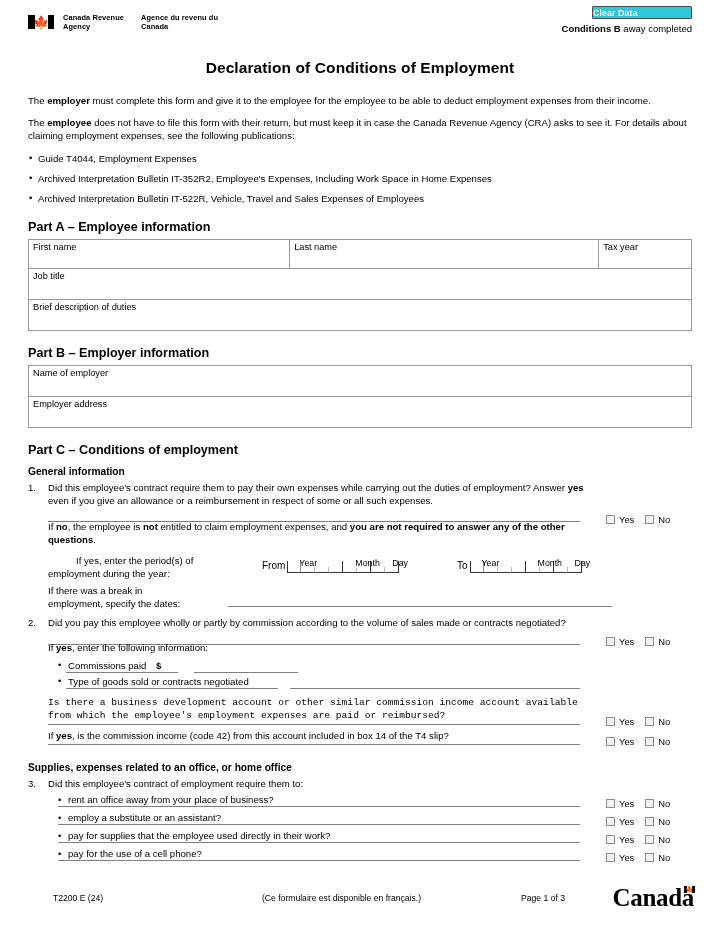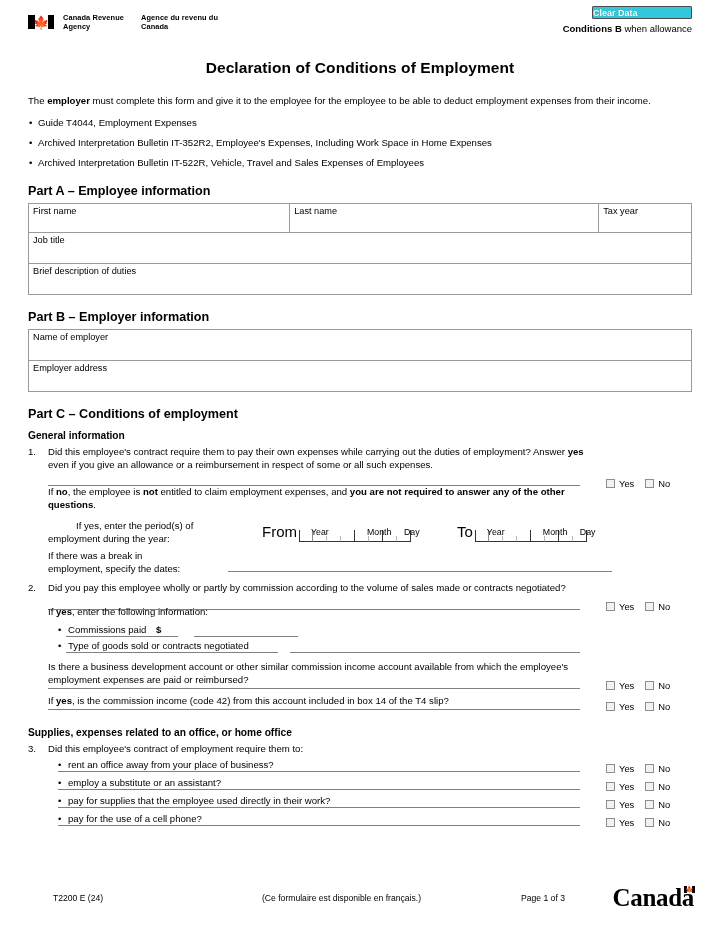--- a/index.html
+++ b/index.html
@@ -213,21 +213,21 @@
   }
   .cb-label { margin-right: 11px; }
 
   
   .date-group {
     position: absolute;
     display: flex;
     align-items: flex-end;
   }
   .date-prefix {
-    font-size: 15px;
+    font-size: 10px;
     margin-right: 2px;
     padding-bottom: 2px;
     padding-left: 34px;
   }
   .comb {
     display: flex;
     align-items: flex-end;
     height: 15px;
     position: relative;
   }
@@ -339,28 +339,29 @@
         <span class="bar r"></span>
         <span class="leaf">🍁</span>
       </span>
       <span class="logo-text en">Canada Revenue Agency</span>
       <span class="logo-text fr">Agence du revenu du Canada</span>
     </div>
 
     <div class="clear-data-btn">Clear Data</div>
 
     <div class="protected-b">
-      <b>Conditions B</b><span> when allowance</span>
+      <b>Conditions B</b><span> away completed</span>
     </div>
   </div>
 
   <div class="form-title">Declaration of Conditions of Employment</div>
 
   <div class="intro">
     <p><span>The </span><b>employer</b><span> must complete this form and give it to the employee for the employee to be able to deduct employment expenses from their income.</span></p>
+    <p><span>The </span><b>employee</b><span> does not have to file this form with their return, but must keep it in case the Canada Revenue Agency (CRA) asks to see it. For details about claiming employment expenses, see the following publications:</span></p>
     <div class="bullets">
       <div class="bullet-line">Guide T4044, Employment Expenses</div>
       <div class="bullet-line">Archived Interpretation Bulletin IT-352R2, Employee's Expenses, Including Work Space in Home Expenses</div>
       <div class="bullet-line">Archived Interpretation Bulletin IT-522R, Vehicle, Travel and Sales Expenses of Employees</div>
     </div>
   </div>
 
   <div class="part-heading">Part A – Employee information</div>
   <div class="form-table">
     <div class="form-row">
@@ -475,21 +476,21 @@
       <div class="ans-line" style="left:166px; width:104px; top:30px;"></div>
 
       <div class="sub-bullet" style="position:absolute; left:30px; top:33px;">
         <span>Type of goods sold or contracts negotiated</span>
       </div>
       <div class="ans-line" style="left:38px; width:212px; top:46px;"></div>
       <div class="ans-line" style="left:262px; width:290px; top:46px;"></div>
     </div>
 
     <div style="position:relative; margin-top:4px;">
-      <div style="margin-left:20px; width:532px; font-size:9.6px; line-height:13.2px;">Is there a business development account or other similar commission income account available from which the employee's employment expenses are paid or reimbursed?</div>
+      <div style="margin-left:20px; width:532px; font-size:9.6px; line-height:13.2px;font-family:Liberation Mono, monospace;">Is there a business development account or other similar commission income account available from which the employee's employment expenses are paid or reimbursed?</div>
       <div class="ans-line" style="left:20px; width:532px; top:28px;"></div>
       <div class="checkpair" style="left:578px; top:20px;">
         <span class="cbox"></span>
         <span class="cb-label">Yes</span>
         <span class="cbox"></span>
         <span>No</span>
       </div>
     </div>
 
     <div style="position:relative; margin-top:7px;">

